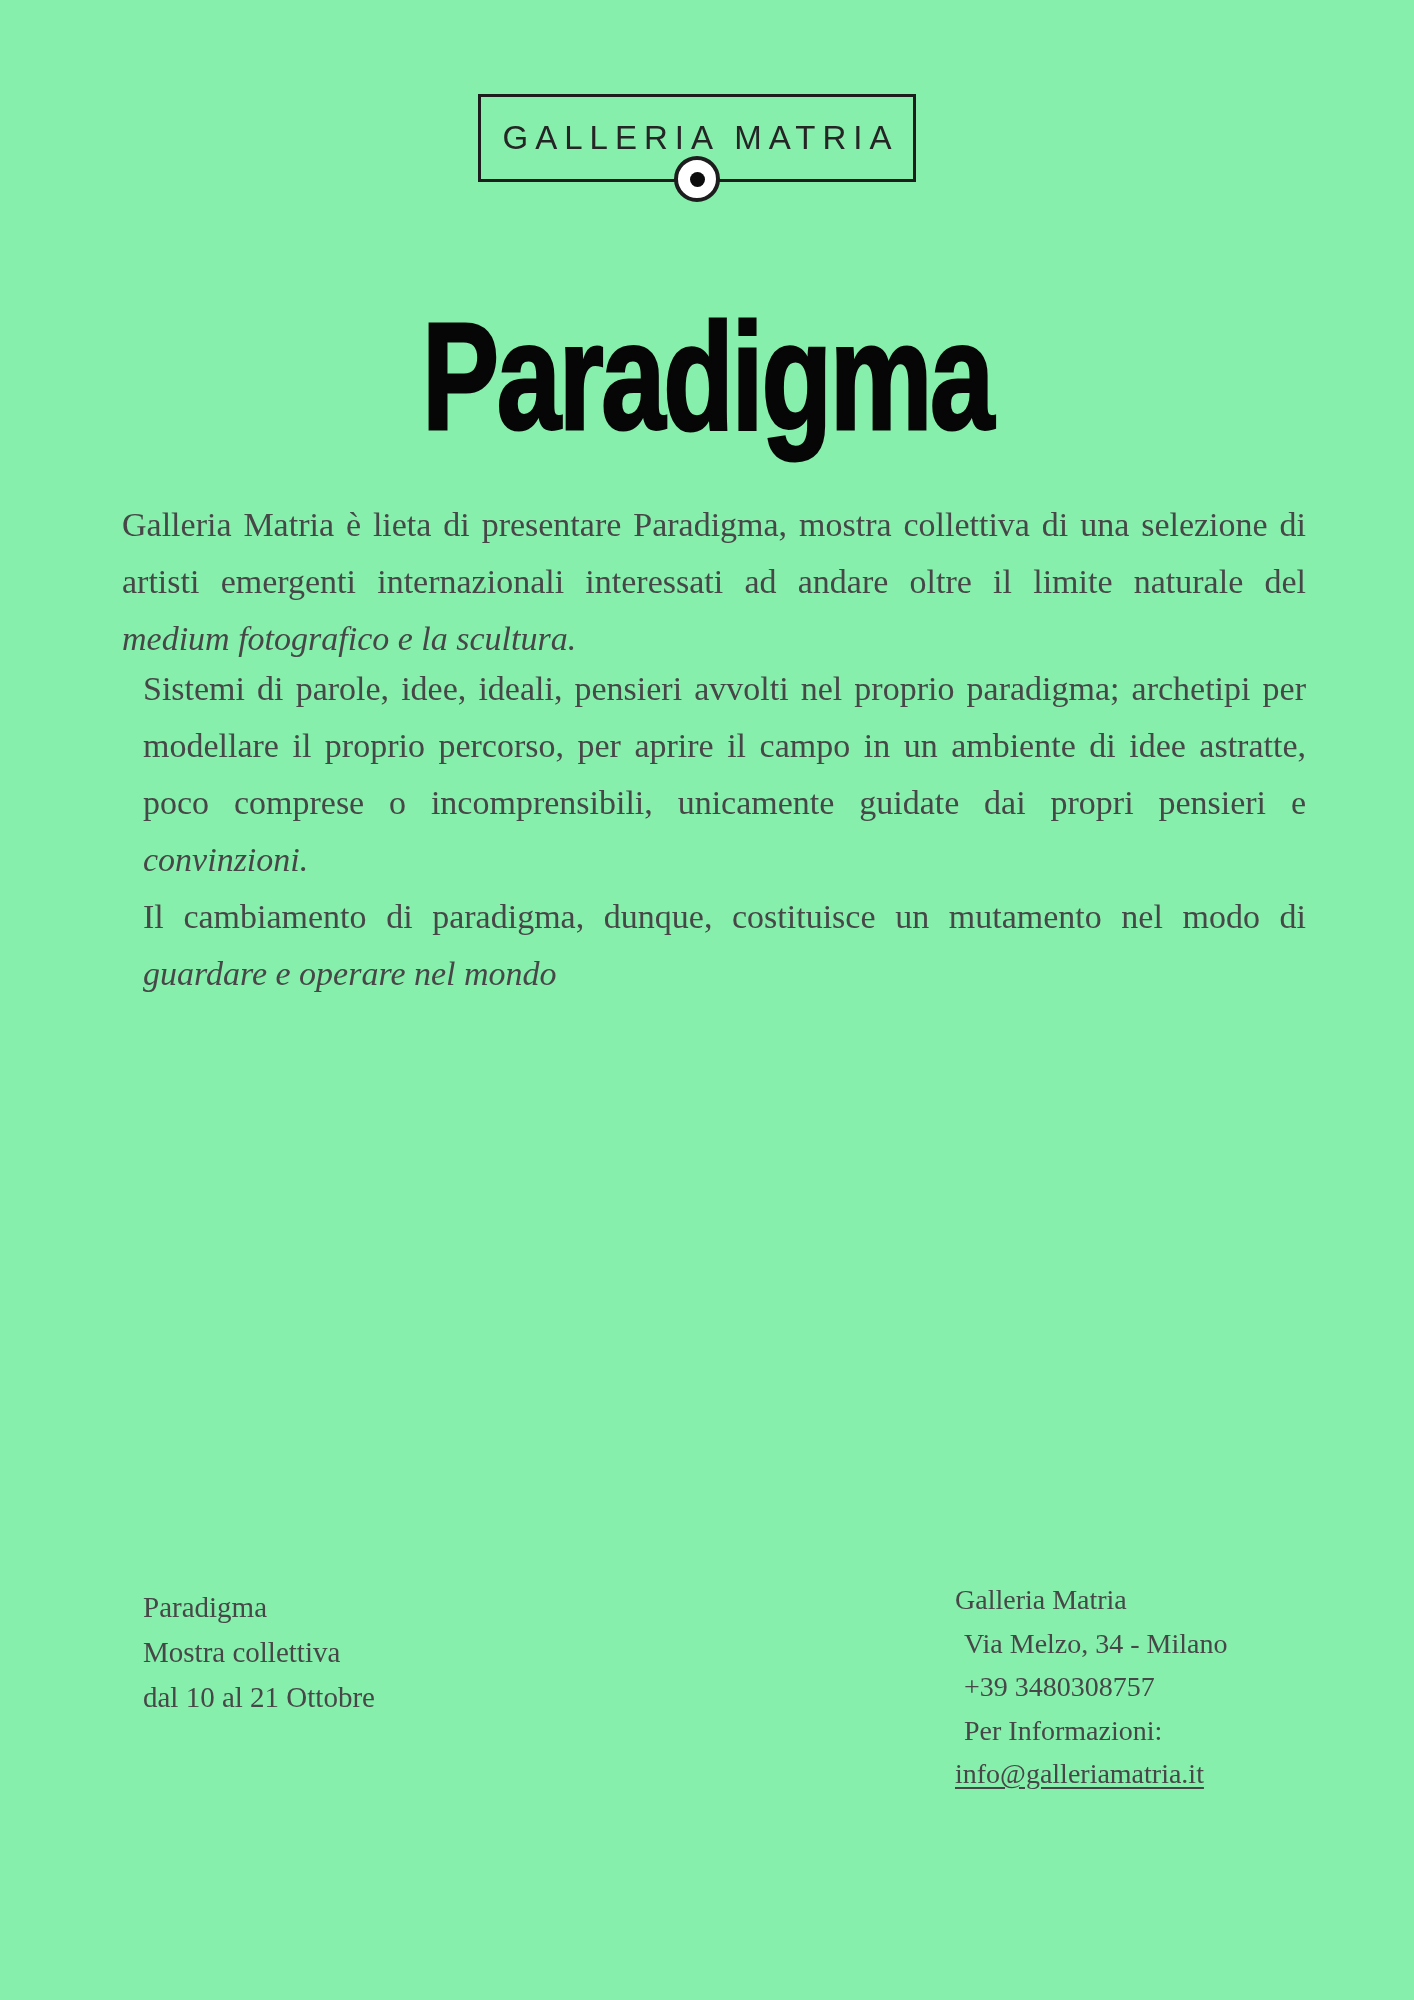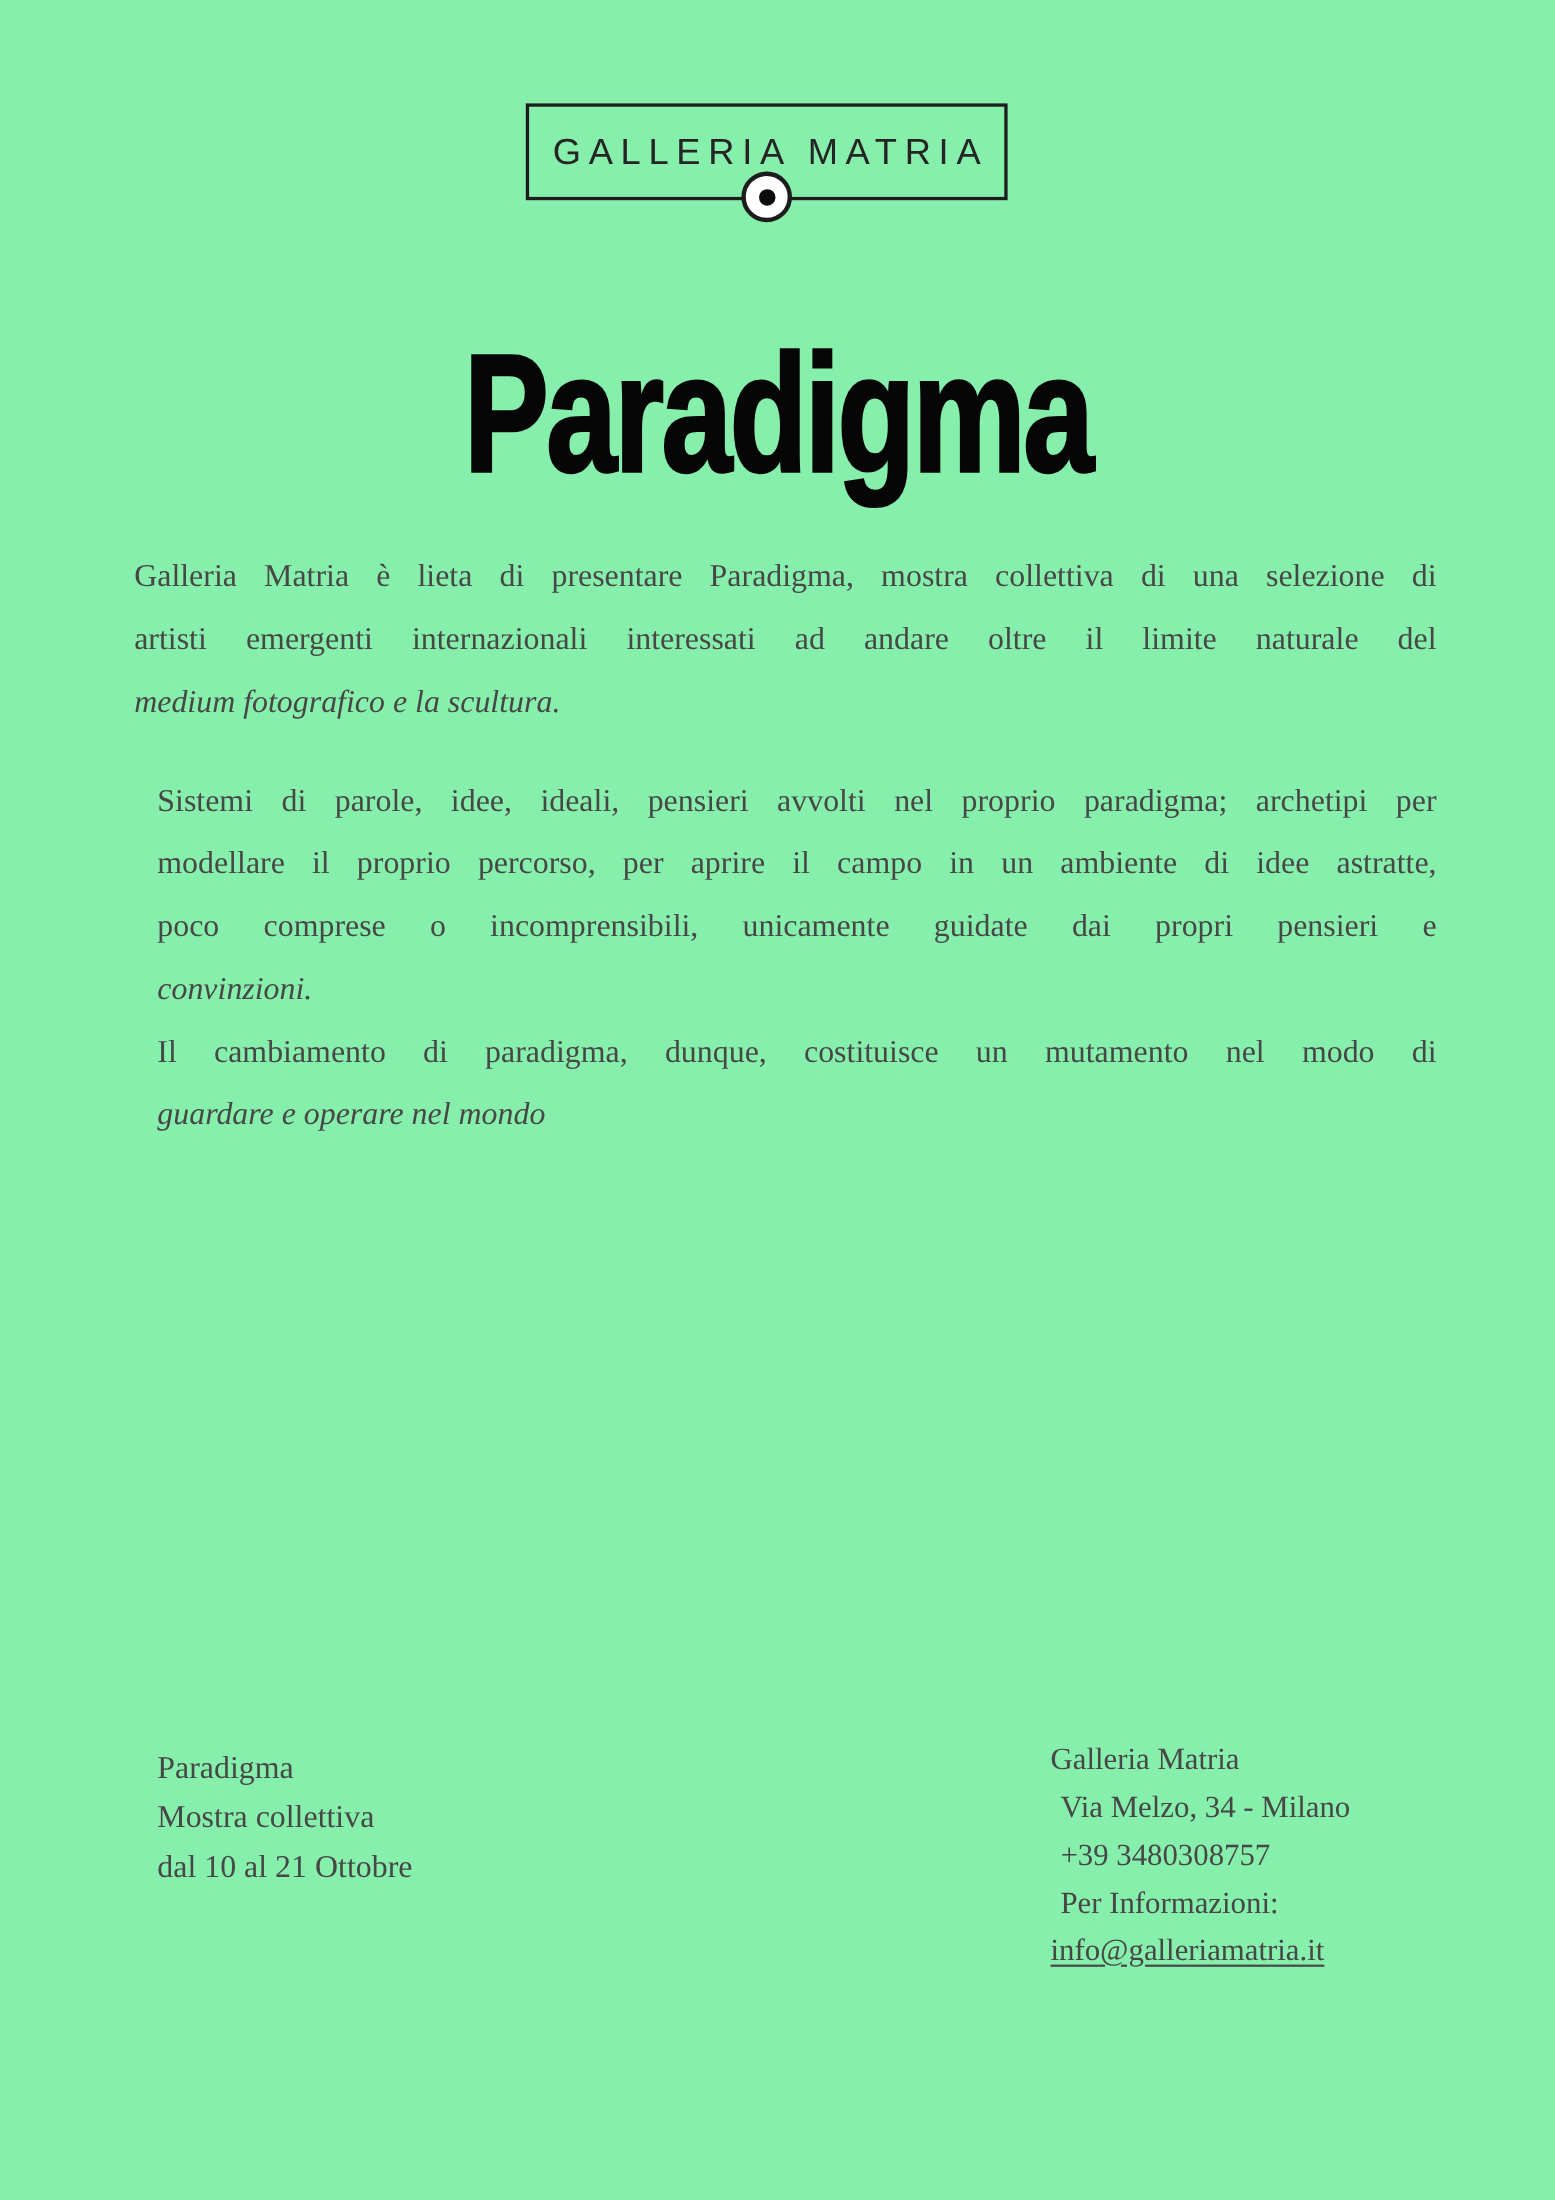--- a/index.html
+++ b/index.html
@@ -37,26 +37,26 @@
     position:absolute;top:296px;left:0;width:1414px;margin:0;
     text-align:center;
     font-family:"Liberation Sans",sans-serif;
     font-weight:700;font-size:152px;line-height:160px;
     letter-spacing:-3px;color:#060606;
     -webkit-text-stroke:3px #060606;
     transform:scaleX(0.76);
   }
 
   
-  .textblock{font-size:29px;line-height:57px;}
+  .textblock{font-size:34px;line-height:57px;}
   .jline{text-align:justify;text-align-last:justify;}
   .jline.last{text-align-last:left;font-style:italic;}
 
   .intro{position:absolute;left:122px;top:496px;width:1184px;}
-  .bodyblock{position:absolute;left:143px;top:700px;width:1163px;}
+  .bodyblock{position:absolute;left:143px;top:660px;width:1163px;}
   .bodyblock .para{margin:0;}
   .artists{position:absolute;left:143px;top:1097px;width:1163px;}
   .artists-heading{margin:0;}
 
   
   .event{position:absolute;left:143px;top:1585px;font-size:29px;line-height:45px;}
   .contact{position:absolute;left:955px;top:1578px;font-size:28px;line-height:43.5px;}
   .contact .ind{padding-left:9px;}
   .email{
     color:#474747;display:block;

